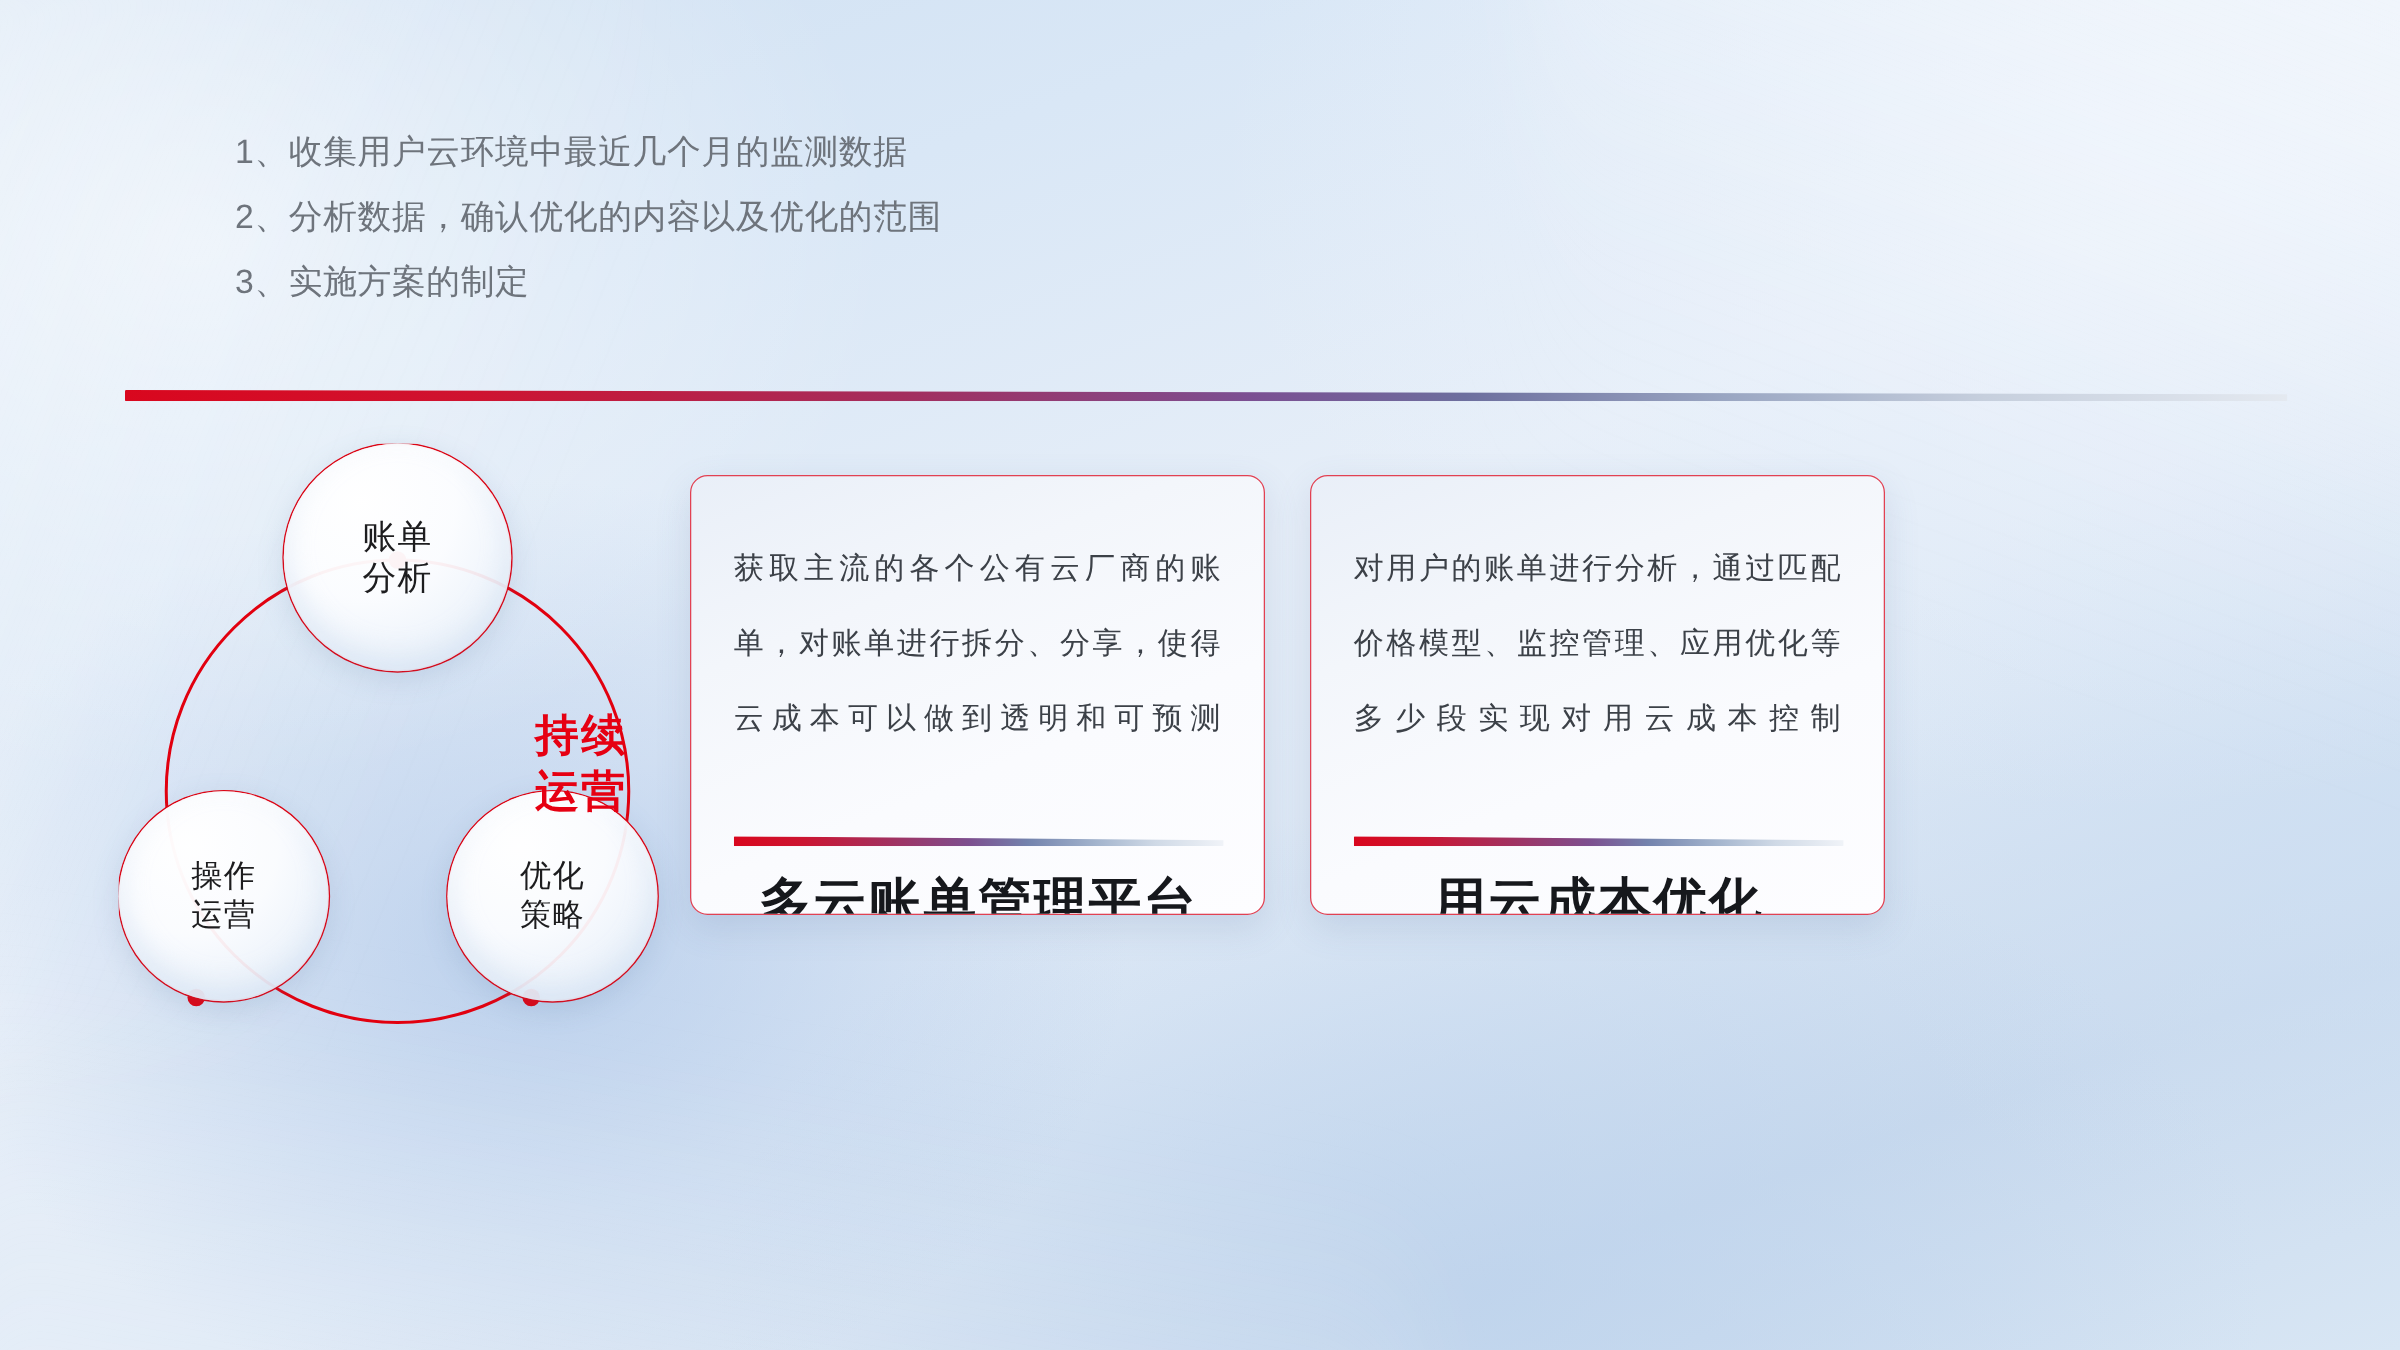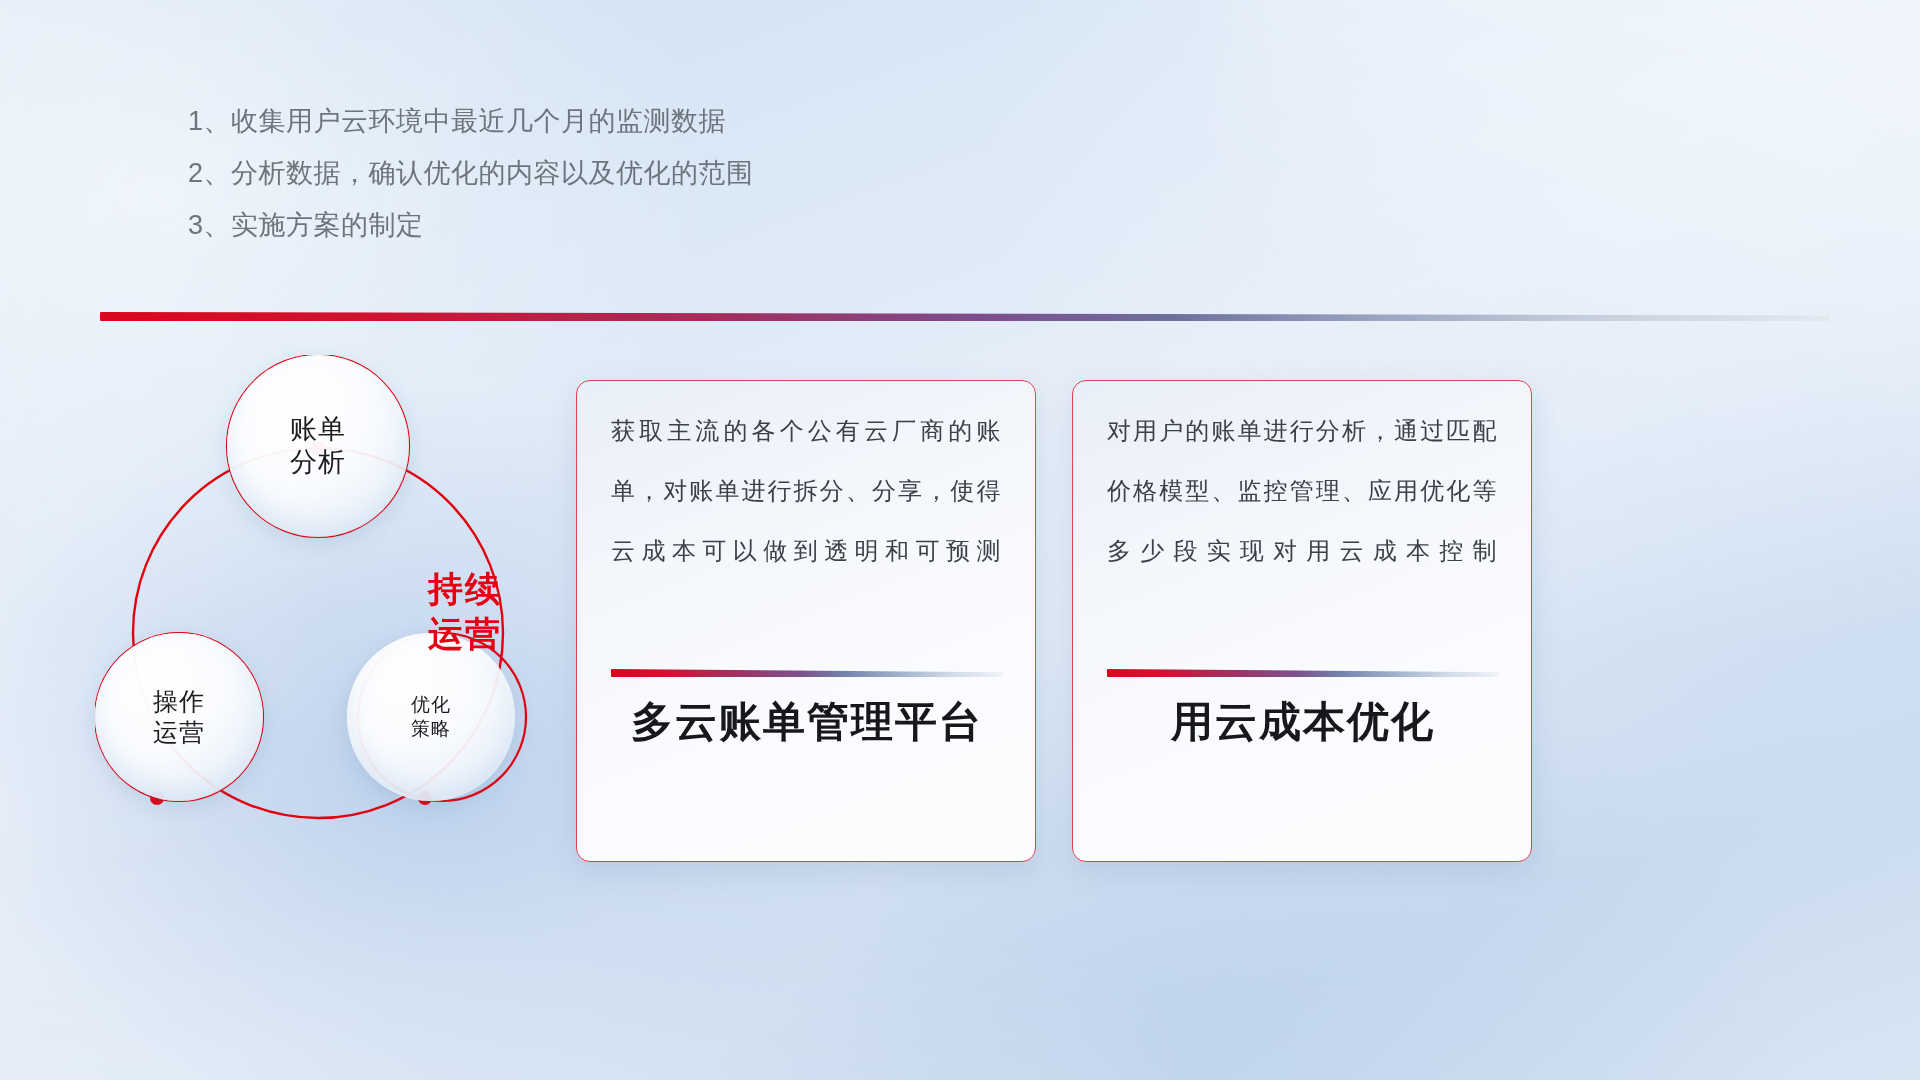--- a/index.html
+++ b/index.html
@@ -96,49 +96,48 @@
   .bubble-top{
     left:132px; top:0px; width:182px; height:182px;
     font-size:27px;
   }
   .bubble-bl{
     left:0px; top:278px; width:168px; height:168px;
     font-size:25px;
     align-items:center;
   }
   .bubble-br{
-    left:252px; top:278px; width:168px; height:168px;
-    font-size:19px;
+    left:263px; top:278px; width:168px; height:168px;
+    font-size:25px;
   }
   .center-label{
     position:absolute;
     left:157px; top:212px;
     width:250px;
     text-align:right;
     color:#e60012;
     font-size:35px;
     font-weight:bold;
     line-height:1.28;
     letter-spacing:2px;
   }
   .center-label span{ display:block; }
 
   
   .card{
     position:absolute;
     top:380px;
     width:460px;
-    height:482px;
+    height:352px;
     border-radius:14px;
     border:1.6px solid #e24152;
     background:linear-gradient(158deg,#e9eff8 0%,#f3f6fb 30%,#fafbfe 62%,#fdfdff 100%);
     box-shadow:0 10px 28px rgba(90,115,155,0.16);
-    padding:20px 34px 0 34px;
+    padding:44px 34px 0 34px;
     overflow:hidden;
-    margin-left:24px;
   }
   .card.one{ left:552px; }
   .card.two{ left:1048px; }
   .card-body{
     font-size:24px;
     line-height:60px;
     color:#3c4148;
     letter-spacing:0.6px;
     text-align:justify;
     text-align-last:justify;

